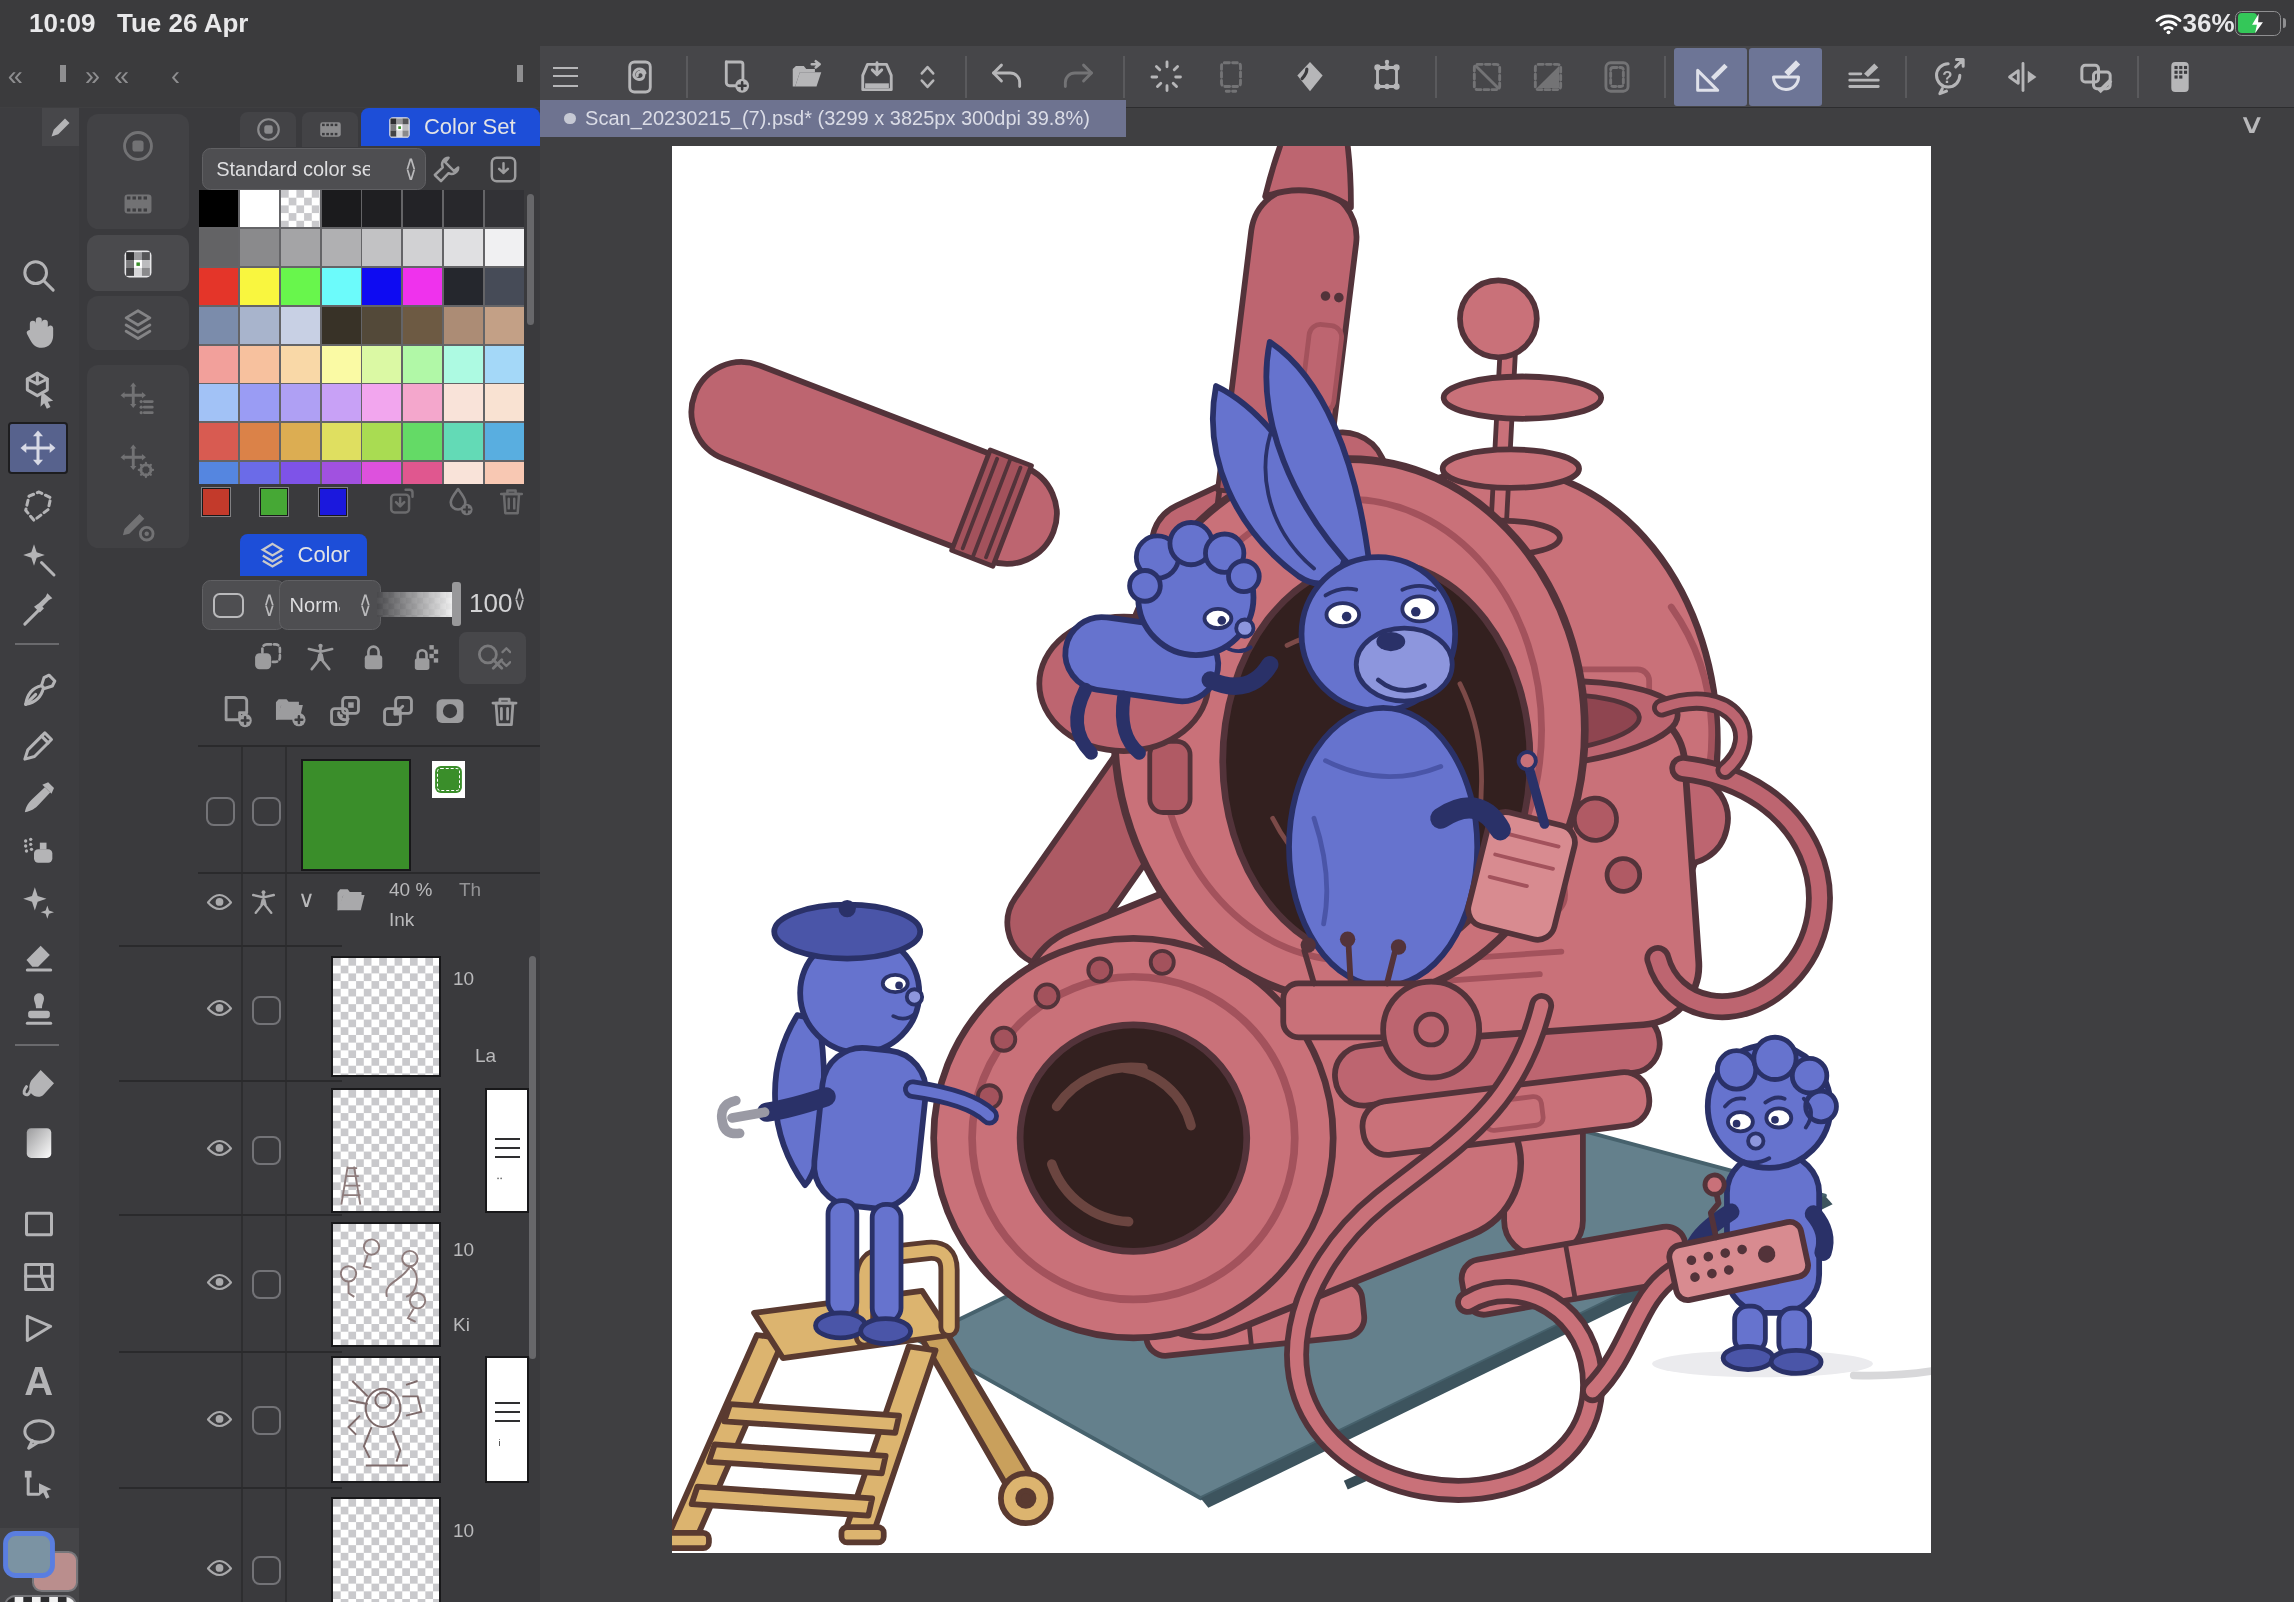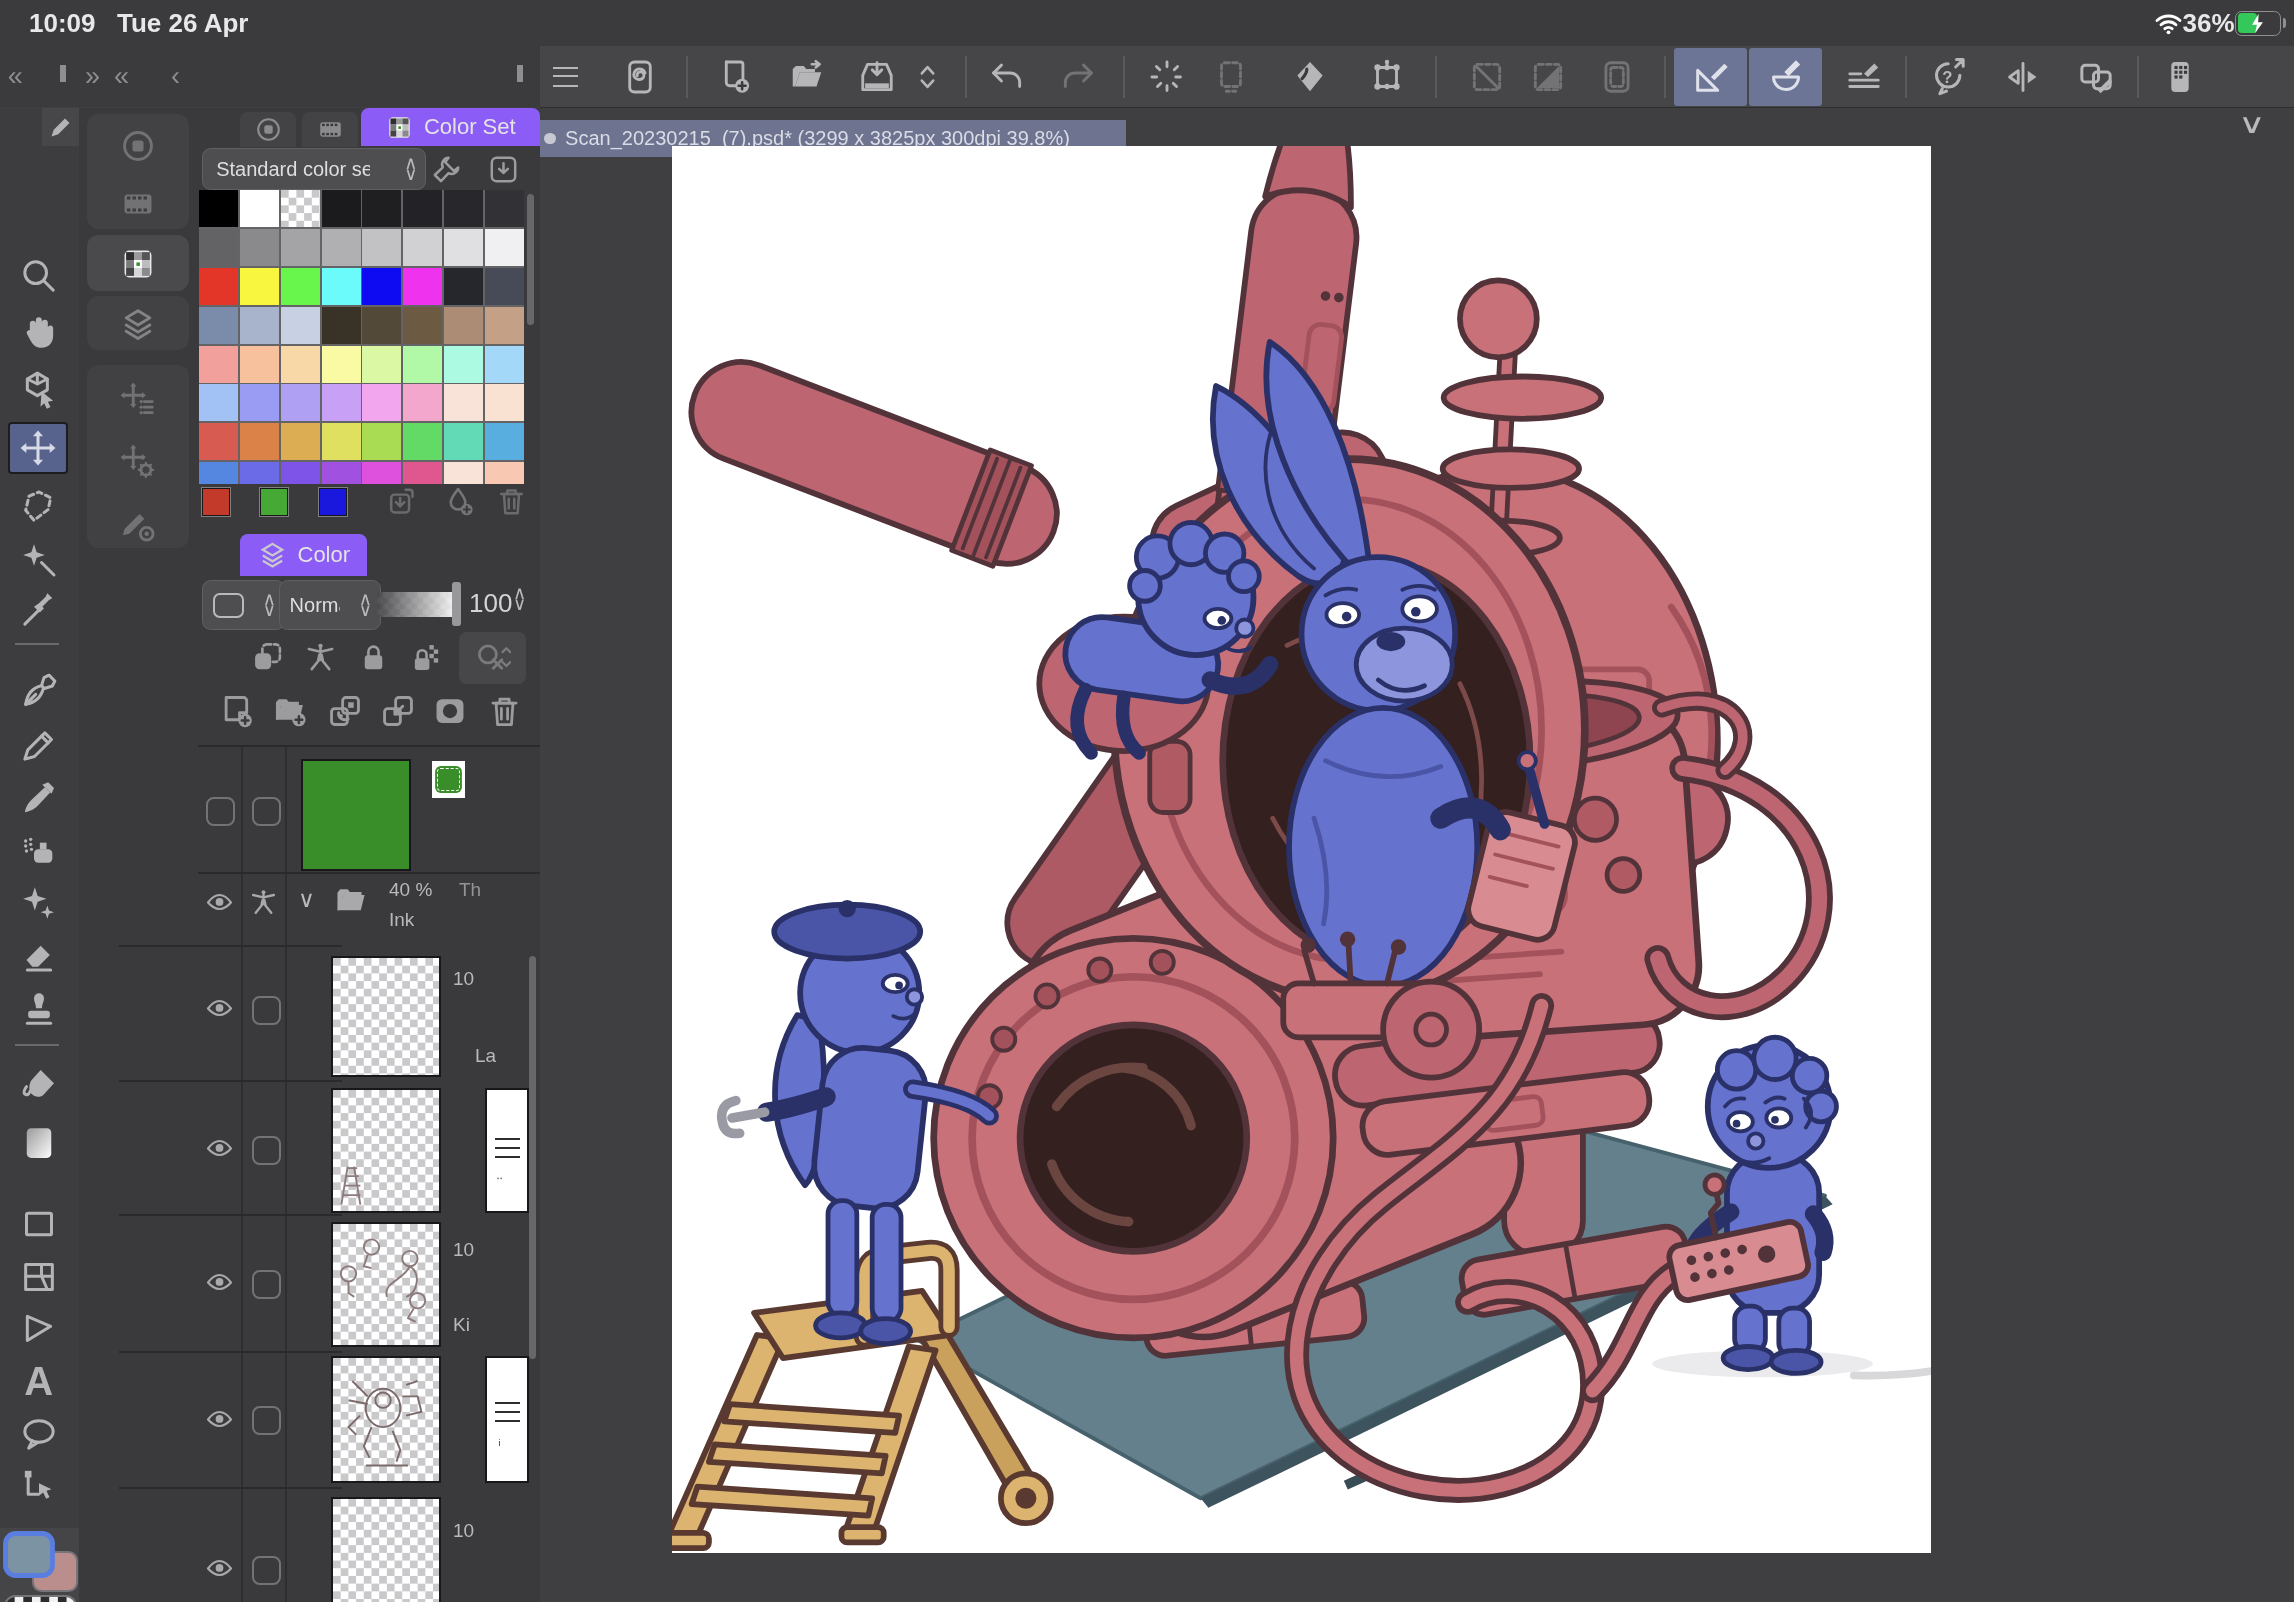--- a/index.html
+++ b/index.html
@@ -30,42 +30,42 @@
   .toolstrip{left:0;top:108px;width:79px;height:1495px;background:#3d3d40;}
   .dockstrip{left:79px;top:108px;width:119px;height:1495px;background:#3a3a3d;}
   .tool{position:absolute;left:10.6px;width:56px;height:48px;display:flex;align-items:center;justify-content:center;color:#b4b4b6;}
   .tool.sel{background:#57628d;border:2.9px solid #1d1d1f;border-radius:3.8px;left:7.7px;width:56px;color:#d8dae6;}
   .tdiv{position:absolute;left:15.4px;width:44px;height:1.9px;background:#6a6a6d;}
   .dockbox{position:absolute;left:7.7px;width:102px;background:#424245;border-radius:11.5px;}
   .dock{position:absolute;left:29px;width:60px;height:50px;display:flex;align-items:center;justify-content:center;color:#9a9a9c;}
   .well{position:absolute;border-radius:9.6px;border:2.9px solid #76767a;}
   
   .palette{left:198px;top:108px;width:342px;height:1495px;background:#3a3a3d;}
-  .ptab{position:absolute;background:#8b5cf6;border-radius:7.7px 7.7px 0 0;display:flex;align-items:center;gap:9.6px;justify-content:center;color:#e3e3e5;font-size:22px;}
+  .ptab{position:absolute;background:#1d4ed8;border-radius:7.7px 7.7px 0 0;display:flex;align-items:center;gap:9.6px;justify-content:center;color:#e3e3e5;font-size:22px;}
   .ptab.idle{background:#434346;color:#8b8b8d;}
   .pill{position:absolute;background:#4e4e51;border:1px solid #606063;border-radius:8.6px;display:flex;align-items:center;color:#dedee0;font-size:20px;}
   .updn{display:flex;flex-direction:column;line-height:.62;font-size:18px;color:#b9b9bb;margin-left:auto;margin-right:7.7px;}
   .swgrid{position:absolute;left:199px;top:190px;width:325px;height:294px;background:#646467;display:grid;grid-template-columns:repeat(8,1fr);gap:1.9px;overflow:hidden;align-content:start;}
   .sw{height:37px;}
   .checker{background:#fff;background-image:repeating-conic-gradient(#ffffff 0% 25%, #c9c9cc 0% 50%);background-size:15.4px 15.4px;}
   .mini{position:absolute;width:26px;height:26px;border:1.9px solid #18181a;box-shadow:0 0 0 1px #808083;}
   .icbtn{position:absolute;color:#9c9c9e;display:flex;align-items:center;justify-content:center;}
   .lrowsep{position:absolute;left:0;width:342px;height:1.9px;background:#2a2a2c;}
   .lrowsep.ind{left:119px;width:223px;}
   .thumb{position:absolute;border:2.9px solid #18181a;}
   .ltxt{position:absolute;color:#b9b9bb;font-size:19px;overflow:hidden;white-space:nowrap;}
   .hmb{width:25px;height:16.3px;border-top:2.9px solid;border-bottom:2.9px solid;position:relative;color:#9c9c9e;}
   .hmb:after{content:"";position:absolute;left:0;right:0;top:50%;margin-top:-1.4px;border-top:2.9px solid;}
   .hmb.dark{color:#2e2e30;}
   .cb{position:absolute;width:25px;height:25px;border:2.9px solid #737377;border-radius:7.7px;}
   .colline{position:absolute;top:747px;width:1.9px;height:855px;background:#2e2e30;}
   .slider{position:absolute;background-image:linear-gradient(90deg,rgba(66,66,69,.9),rgba(255,255,255,.92)),repeating-conic-gradient(#d6d6d8 0% 25%,#86868a 0% 50%);background-size:100% 100%,11.5px 11.5px;}
   .vscroll{position:absolute;width:6.7px;border-radius:3.8px;background:#67676a;}
   
-  .doctab{left:540px;top:120px;width:586px;height:37px;background:#6e7390;display:flex;align-items:center;gap:9.6px;padding-left:4px;box-sizing:border-box;}
+  .doctab{left:540px;top:100px;width:586px;height:37px;background:#6e7390;display:flex;align-items:center;gap:9.6px;padding-left:24px;box-sizing:border-box;}
   .doctab .dot{width:11.5px;height:11.5px;border-radius:50%;background:#c6c9d4;}
   .doctab .t{font-size:20px;color:#dadce6;white-space:nowrap;}
   .canvas{left:672px;top:146px;width:1259px;height:1407px;background:#ffffff;}
   svg.ic{display:block;}
   .ico svg{stroke:currentColor;fill:none;stroke-width:1.8;stroke-linecap:round;stroke-linejoin:round;}
 </style>
 </head>
 <body>
 
 <svg width="0" height="0" style="position:absolute">

